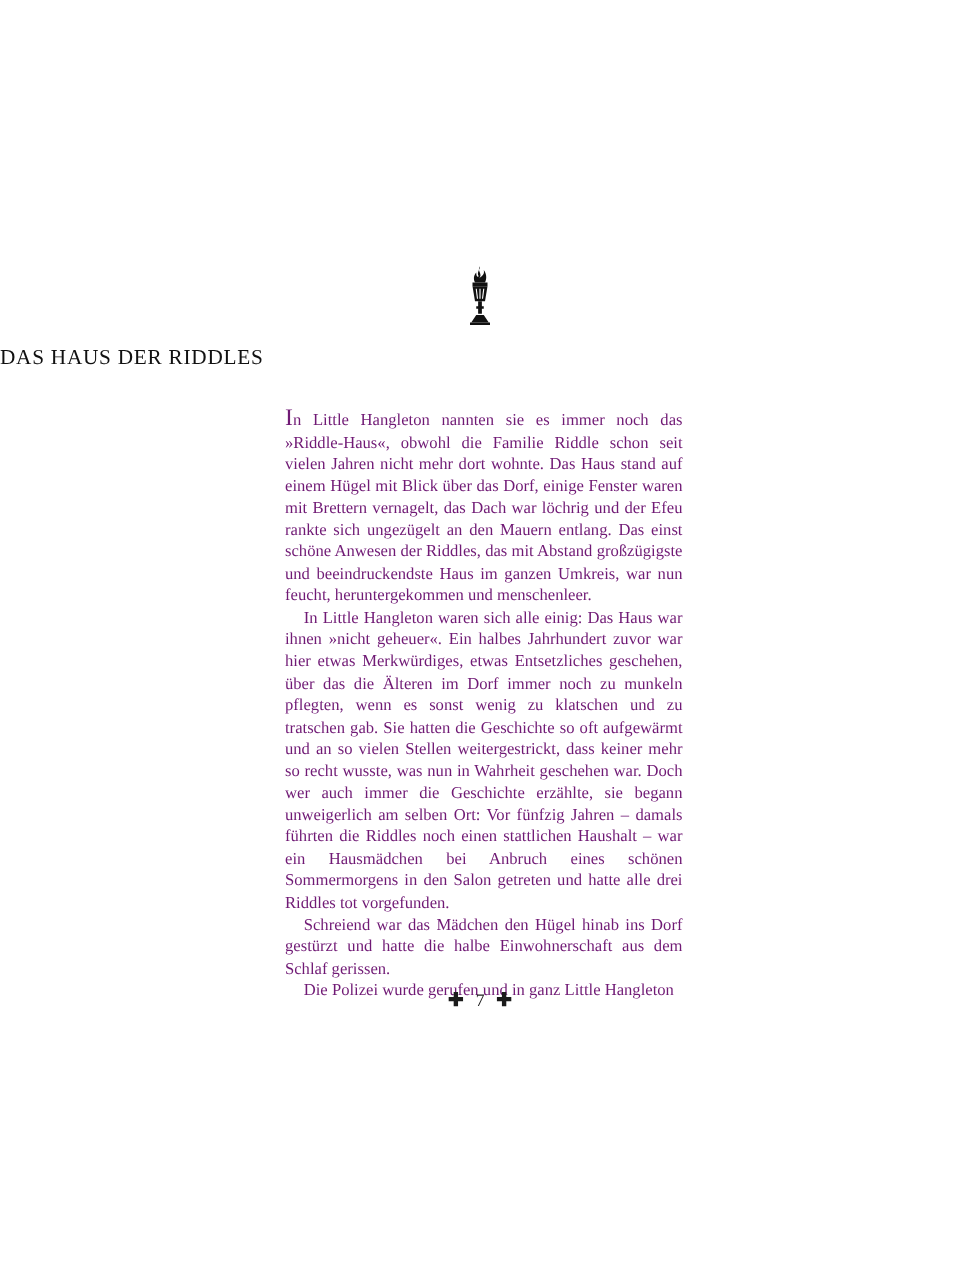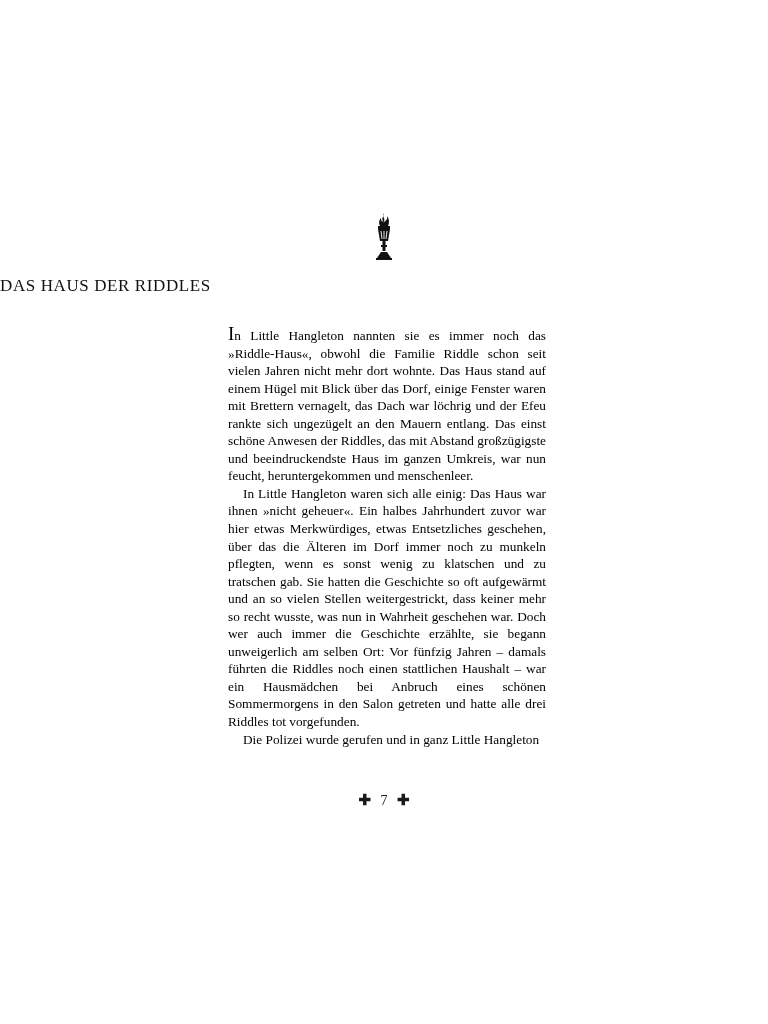--- a/index.html
+++ b/index.html
@@ -1,19 +1,19 @@
 <!DOCTYPE html>
 <html><head>
 <meta charset="utf-8">
 <style>
   html, body { margin:0; padding:0; background:#ffffff; }
   body { width:768px; height:1024px; position:relative; overflow:hidden; font-family:"Liberation Serif","DejaVu Serif",serif; color:#1a1a1a; }
   .torch { position:absolute; left:372px; top:212px; width:24px; height:50px; }
   .title { position:absolute; left:0; width:768px; top:276px; font-size:17px; letter-spacing:0.6px; color:#111; }
-  .body-text { position:absolute; left:228px; top:327px; width:318px; font-size:13.3px; line-height:17.55px; text-align:justify; color:#000000; }
+  .body-text { position:absolute; left:228px; top:327px; width:318px; font-size:13.3px; line-height:17.55px; text-align:justify; color:#701a75; }
   .body-text p { margin:0; text-indent:15px; }
   .body-text p.first { text-indent:0; }
   .dropcap { font-size:19px; line-height:10px; }
   .page-num { position:absolute; left:0; width:768px; top:791px; text-align:center; font-size:14px; color:#1a1a1a; }
   .cross { font-weight:bold; font-size:15px; }
 </style>
 </head>
 <body>
 
 <svg class="torch" viewBox="0 0 24 50">
@@ -25,20 +25,21 @@
   <rect x="9" y="33" width="6" height="2" fill="#111"></rect>
   <path d="M5 46 L19 46 L15 40 L9 40 Z" fill="#111"></path>
   <rect x="4" y="46" width="16" height="2" fill="#111"></rect>
 </svg>
 
 <div class="title">DAS HAUS DER RIDDLES</div>
 
 <div class="body-text">
   <p class="first"><span class="dropcap">I</span><span>n Little Hangleton nannten sie es immer noch das »Riddle-Haus«, obwohl die Familie Riddle schon seit vielen Jahren nicht mehr dort wohnte. Das Haus stand auf einem Hügel mit Blick über das Dorf, einige Fenster waren mit Brettern vernagelt, das Dach war löchrig und der Efeu rankte sich ungezügelt an den Mauern entlang. Das einst schöne Anwesen der Riddles, das mit Abstand großzügigste und beeindruckendste Haus im ganzen Umkreis, war nun feucht, heruntergekommen und menschenleer.</span></p>
   <p>In Little Hangleton waren sich alle einig: Das Haus war ihnen »nicht geheuer«. Ein halbes Jahrhundert zuvor war hier etwas Merkwürdiges, etwas Entsetzliches geschehen, über das die Älteren im Dorf immer noch zu munkeln pflegten, wenn es sonst wenig zu klatschen und zu tratschen gab. Sie hatten die Geschichte so oft aufgewärmt und an so vielen Stellen weitergestrickt, dass keiner mehr so recht wusste, was nun in Wahrheit geschehen war. Doch wer auch immer die Geschichte erzählte, sie begann unweigerlich am selben Ort: Vor fünfzig Jahren – damals führten die Riddles noch einen stattlichen Haushalt – war ein Hausmädchen bei Anbruch eines schönen Sommermorgens in den Salon getreten und hatte alle drei Riddles tot vorgefunden.</p>
+  <p>Schreiend war das Mädchen den Hügel hinab ins Dorf gestürzt und hatte die halbe Einwohnerschaft aus dem Schlaf gerissen.</p>
   <p>Die Polizei wurde gerufen und in ganz Little Hangleton</p>
 </div>
 
 <div class="page-num">
   <span class="cross">✚</span>
   <span style="margin:0 6px;">7</span>
   <span class="cross">✚</span>
 </div>
 
 </body></html>

